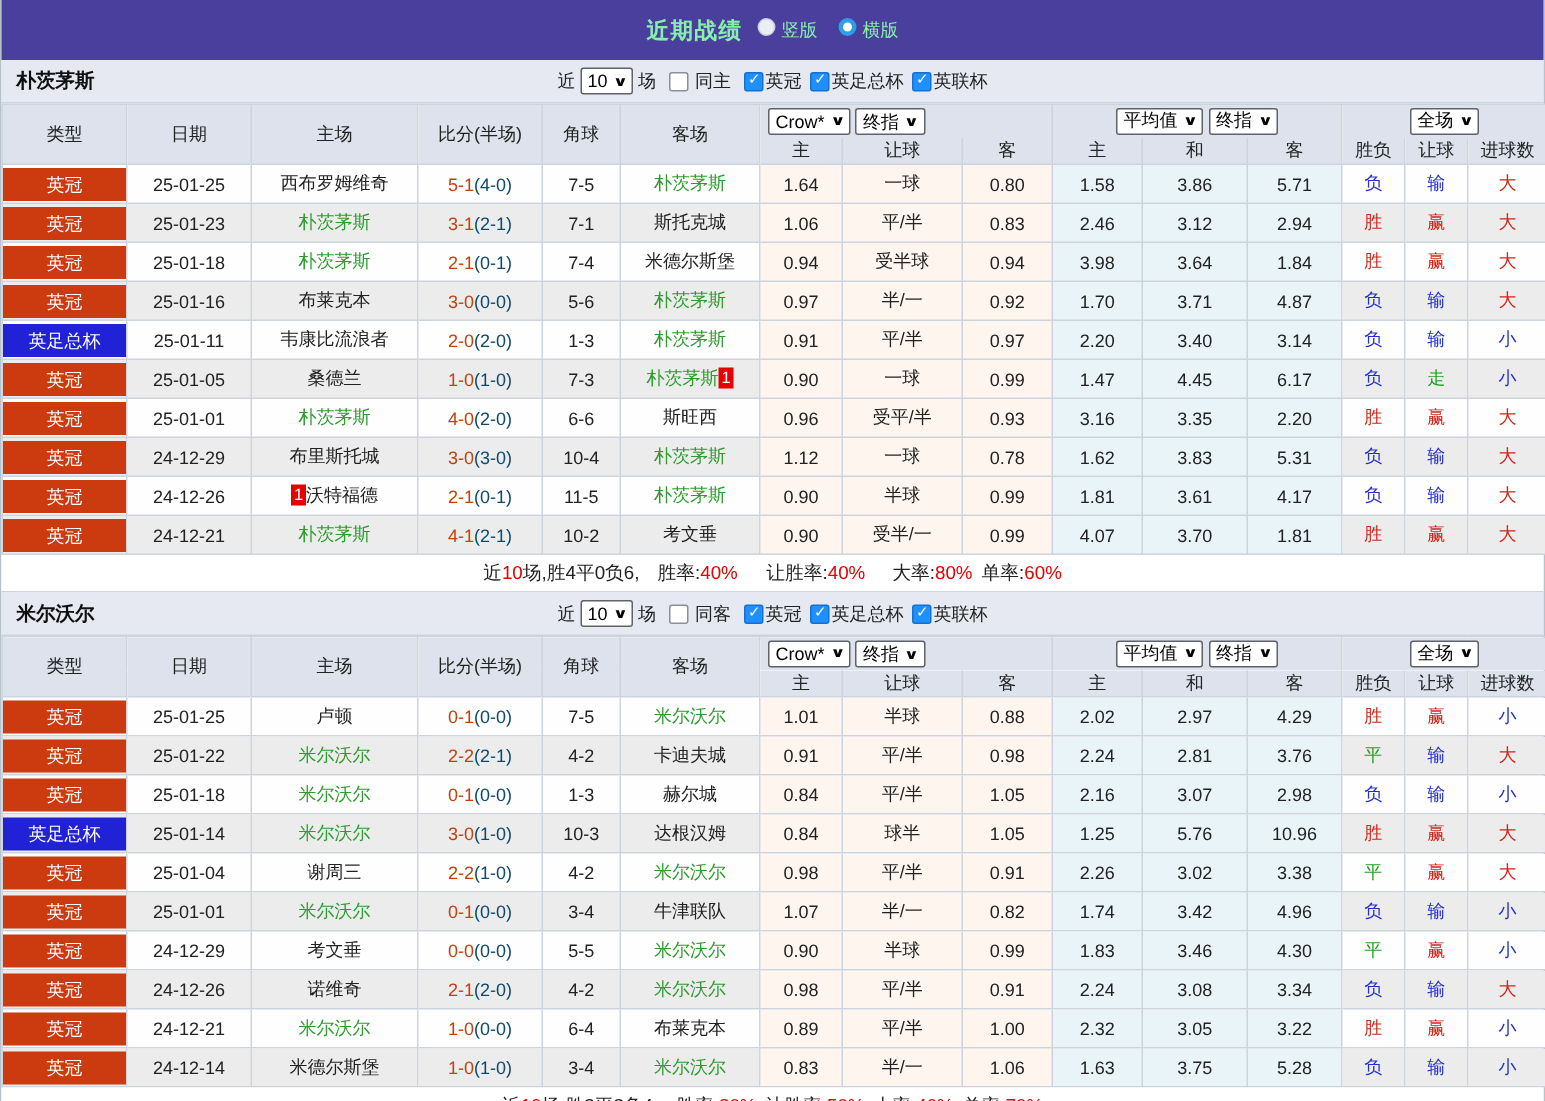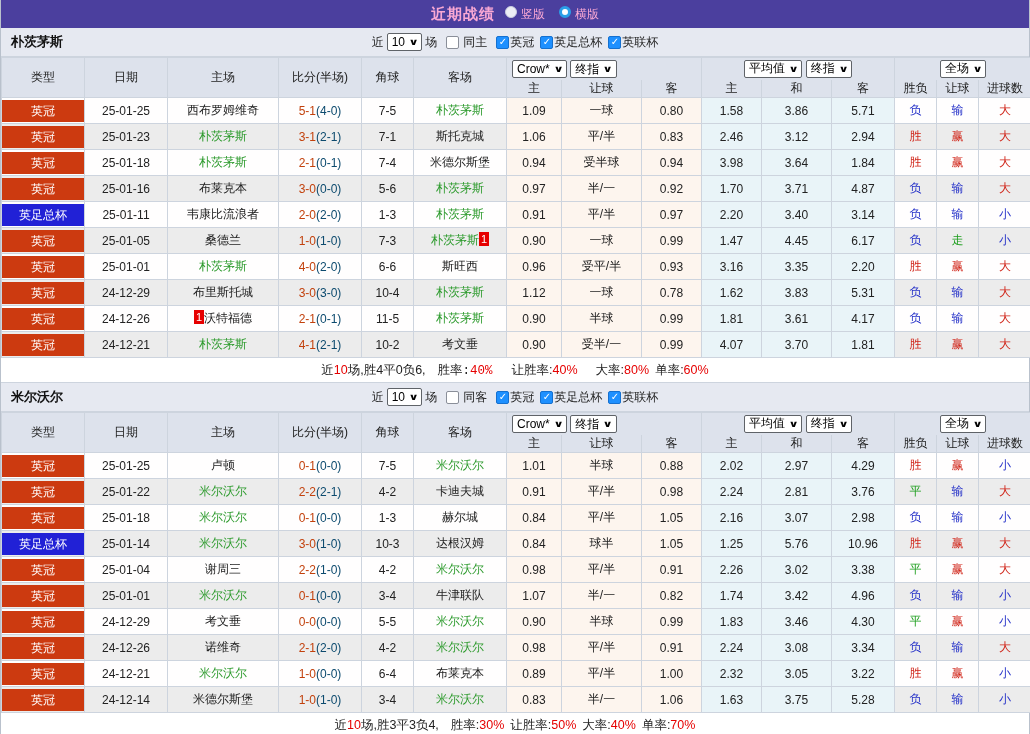--- a/index.html
+++ b/index.html
@@ -4,21 +4,21 @@
 <style>
   * { box-sizing: border-box; margin: 0; padding: 0; }
   body {
     font-family: "Liberation Sans", "DejaVu Sans", sans-serif;
     background: #fff; width: 1030px;
   }
   .page { width: 1030px; border: 1px solid #b9c1cc; border-top: none; }
 
   
   .topbar {
-    height: 28px; background: #4b3f9e; color: #f9a8d4;
+    height: 40px; background: #4b3f9e; color: #86efac;
     display: flex; align-items: center; justify-content: center; gap: 10px;
   }
   .topbar .title { font-size: 15px; font-weight: bold; letter-spacing: 1px; }
   .radio-group { display: flex; align-items: center; gap: 14px; font-size: 12px; }
   .radio-item { display: flex; align-items: flex-start; gap: 4px; cursor: pointer; }
   .radio { width: 12px; height: 12px; border-radius: 50%; display: inline-block; }
   .radio.off { background: #eceef5; border: 1px solid #c9cde0; }
   .radio.on  { background: #fff; border: 3px solid #2b9fe8; }
 
   
@@ -181,21 +181,21 @@
         </tr>
       <tr class="odd">
               <td class="c-type">
                 <span class="badge">英冠</span>
               </td>
               <td>25-01-25</td>
               <td><span>西布罗姆维奇</span></td>
               <td><span class="ft">5-1</span><span class="ht">(4-0)</span></td>
               <td>7-5</td>
               <td><span class="team-green">朴茨茅斯</span></td>
-              <td class="c-crow">1.09</td>
+              <td class="c-crow">1.64</td>
               <td class="c-crow">一球</td>
               <td class="c-crow">0.80</td>
               <td class="c-avg">1.58</td>
               <td class="c-avg">3.86</td>
               <td class="c-avg">5.71</td>
               <td class="res-blue">负</td>
               <td class="res-blue">输</td>
               <td class="res-red">大</td>
             </tr>
             <tr class="even">
@@ -368,21 +368,21 @@
               <td class="res-red">胜</td>
               <td class="res-red">赢</td>
               <td class="res-red">大</td>
             </tr>
           </tbody>
     </table>
     <div class="summary">
       <span>
         <span class="s-pre">近</span><span class="num s-num">10</span><span class="s-post">场,胜4平0负6,</span>
       </span>
-      <span class="s-stats"><span style="margin-left: 6px; font-family: Liberation Mono, monospace;"><span>胜率:</span><span class="num">40%</span></span><span style="margin-left: 19px;"><span>让胜率:</span><span class="num">40%</span></span><span style="margin-left: 18px;"><span>大率:</span><span class="num">80%</span></span><span style="margin-left: 6px;"><span>单率:</span><span class="num">60%</span></span></span>
+      <span class="s-stats"><span style="margin-left: 6px;"><span>胜率:</span><span class="num">40%</span></span><span style="margin-left: 19px;"><span>让胜率:</span><span class="num">40%</span></span><span style="margin-left: 18px;"><span>大率:</span><span class="num">80%</span></span><span style="margin-left: 6px;"><span>单率:</span><span class="num">60%</span></span></span>
     </div>
   </div>
 
   <div class="section">
     <div class="filterbar">
       <span class="team-name">米尔沃尔</span>
       <span class="filters">
         <span>近</span>
         <span class="select">
           <span>10</span>

